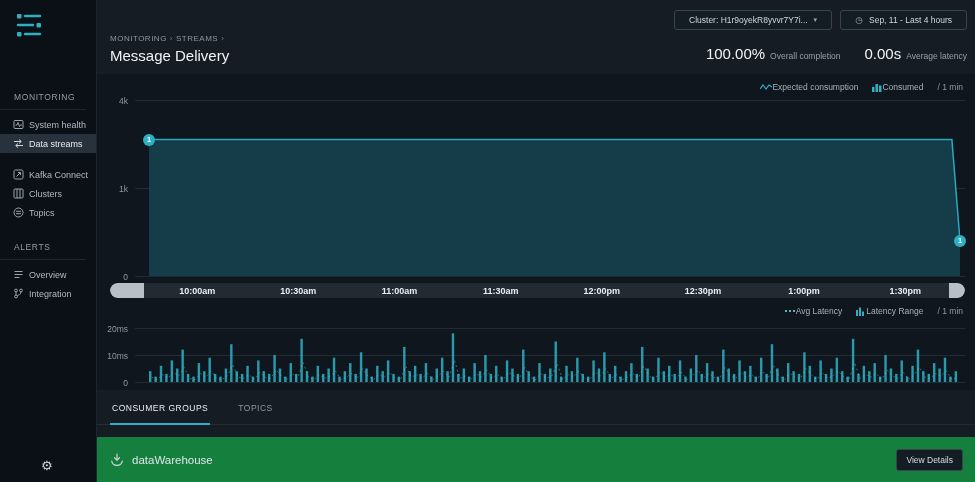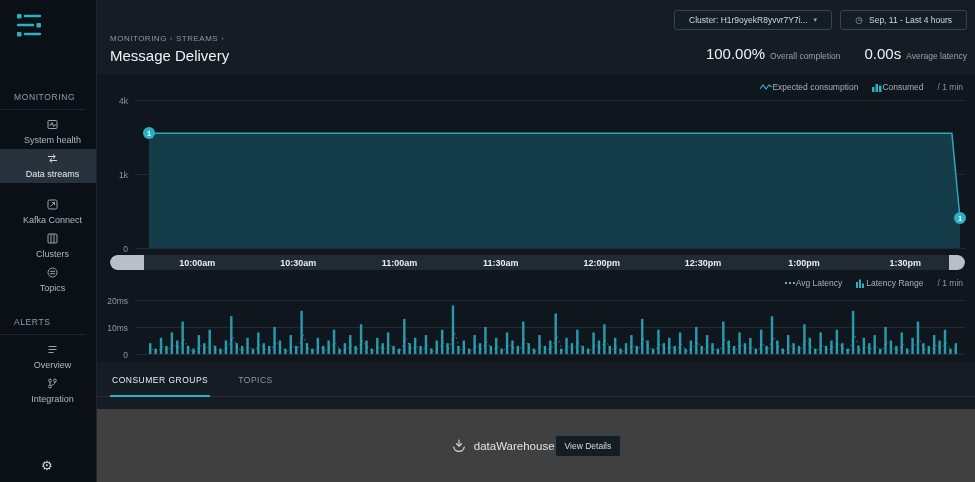--- a/index.html
+++ b/index.html
@@ -5,21 +5,21 @@
   * { box-sizing: border-box; }
   body { margin:0; background:#0d141a; font-family:"Liberation Sans","DejaVu Sans",sans-serif; color:#dfe6ec; }
   .app { width:975px; height:482px; display:flex; background:#151c23; overflow:hidden; }
 
   
   .sidebar { width:97px; flex:0 0 97px; background:#0b1016; border-right:1px solid #1d2630; display:flex; flex-direction:column; position:relative; }
   .logo { padding:12px 0 16px 14px; }
   .section { margin-bottom:12px; }
   .section.first { margin-top:26px; }
   .section-title { font-size:8.5px; letter-spacing:.6px; color:#939ea9; padding:8px 0 7px 14px; border-bottom:1px solid #1c252e; margin:0 10px 5px 0; }
-  .nav-item { display:flex; align-items:center; gap:5px; padding:4px 4px 4px 13px; font-size:9px; color:#aeb8c2; cursor:pointer;flex-direction:column; }
+  .nav-item { display:flex; align-items:center; gap:5px; padding:4px 4px 4px 13px; font-size:9px; color:#aeb8c2; cursor:pointer; }
   .nav-item.active { background:#27323c; color:#e4eaf0; }
   .nav-item svg { flex:0 0 auto; }
   .gear { position:absolute; bottom:9px; left:41px; font-size:13px; color:#cdd5dc; cursor:pointer; }
 
   
   .main { flex:1; display:flex; flex-direction:column; min-width:0; }
   .topbar { display:flex; justify-content:flex-end; gap:8px; padding:10px 8px 0 0; }
   .select-box { display:flex; align-items:center; gap:6px; background:#141c24; border:1px solid #39434d; border-radius:3px; font-size:8.5px; color:#cfd7de; padding:4px 14px; cursor:pointer; white-space:nowrap; }
   .select-box .caret { font-size:7px; color:#9aa5b0; }
   .select-box .clock { font-size:9px; color:#9aa5b0; }
@@ -34,41 +34,41 @@
   .stat-value { font-size:15px; color:#eef3f7; }
   .stat-label { font-size:8.5px; color:#95a0ab; }
 
   
   .chart-panel { background:#0f161d; padding-bottom:8px; }
   .legend-row { display:flex; justify-content:flex-end; align-items:center; gap:14px; padding:8px 12px 8px 0; font-size:8.5px; color:#a7b1bb; }
   .legend-item { display:flex; align-items:center; cursor:pointer; }
   .interval { color:#8d98a3; }
 
   .plot { position:relative; margin:0 10px 0 38px; }
-  .plot1 { height:148px; }
+  .plot1 { height:176px; }
   .plot2 { height:54px; margin-top:4px; }
   .gridline { position:absolute; left:0; right:0; height:0; border-top:1px solid #212b34; }
   .ylab { position:absolute; right:calc(100% + 7px); top:0; transform:translateY(-50%); font-size:8.5px; color:#8d98a3; white-space:nowrap; }
   .series-wrap { position:absolute; left:14px; right:5px; top:0; bottom:0; }
   .series-wrap svg { display:block; position:absolute; inset:0; }
   .badge { position:absolute; width:12px; height:12px; border-radius:50%; background:#2bb0c4; color:#ffffff; font-size:7.5px; font-weight:bold; display:flex; align-items:center; justify-content:center; transform:translate(-50%,-50%); z-index:2; }
 
   .navigator { position:relative; height:15px; margin:7px 10px 0 13px; background:#333c46; border-radius:8px; overflow:hidden; cursor:pointer; }
   .nav-handle { position:absolute; top:0; bottom:0; background:#b9bfc6; z-index:1; }
   .nav-handle.left { left:0; width:34px; border-radius:8px 0 0 8px; }
   .nav-handle.right { right:0; width:16px; border-radius:0 8px 8px 0; }
   .nav-mid { position:absolute; left:34px; right:16px; top:0; bottom:0; background:#222b34; }
   .tick { position:absolute; top:50%; transform:translate(-50%,-50%); font-size:9px; font-weight:bold; color:#e8eef3; white-space:nowrap; z-index:2; }
 
   
   .tabs-row { display:flex; gap:26px; padding-left:13px; border-bottom:1px solid #242d36; background:#151c23; }
   .tab { font-size:8.5px; letter-spacing:.5px; color:#8d98a3; padding:13px 2px 10px; cursor:pointer; border-bottom:2px solid transparent; margin-bottom:-1px; }
   .tab.active { color:#e8eef3; border-bottom-color:#2bb0c4; }
 
-  .group-row { margin-top:12px; background:#404040; display:flex; align-items:center; justify-content:center; padding:0 12px 0 13px; flex:1; cursor:pointer; }
+  .group-row { margin-top:12px; background:#15803d; display:flex; align-items:center; justify-content:space-between; padding:0 12px 0 13px; flex:1; cursor:pointer; }
   .group-left { display:flex; align-items:center; gap:8px; font-size:11.5px; color:#dde4ea; }
   .btn { background:#141c24; border:1px solid #39434d; border-radius:3px; color:#d6dde4; font-size:8.5px; padding:5px 9px; cursor:pointer; font-family:inherit; }
 </style>
 </head>
 <body>
 
 <div class="app">
 
   <aside class="sidebar">
     <div class="logo">

